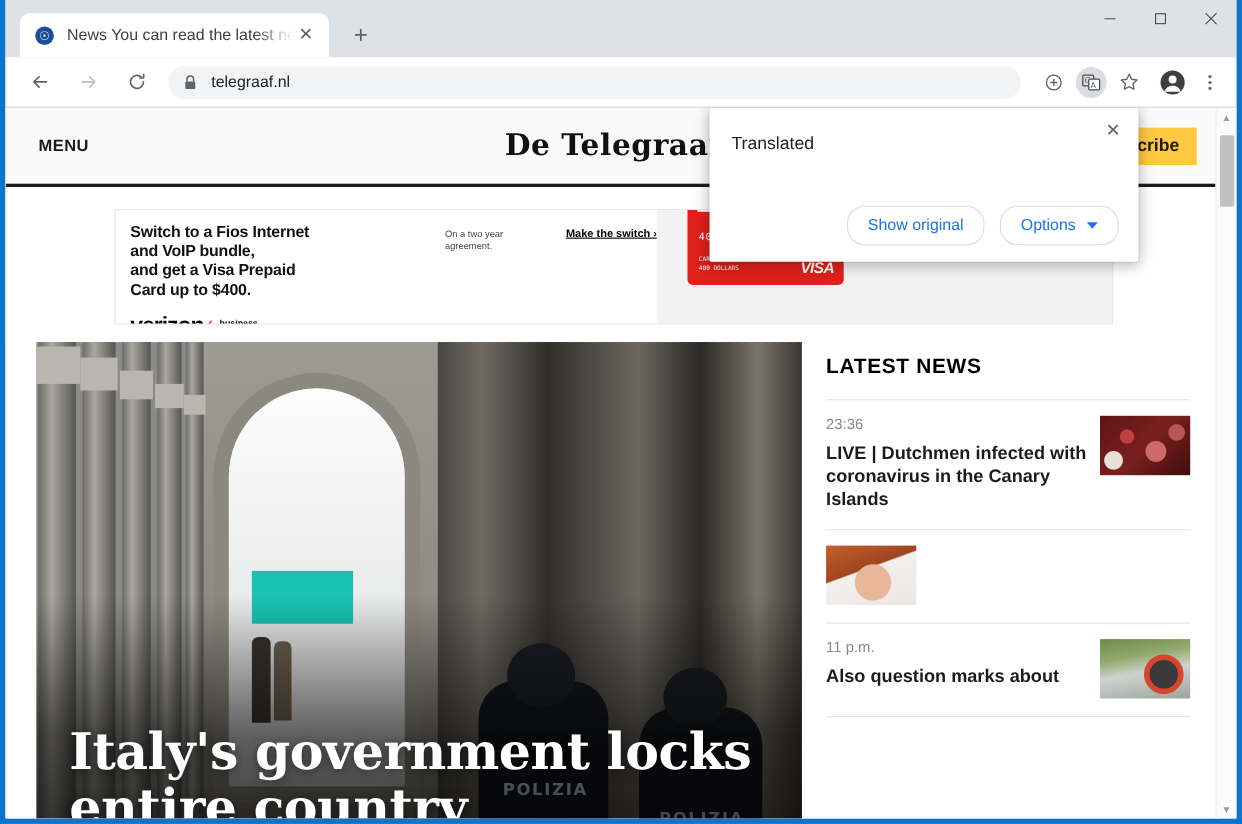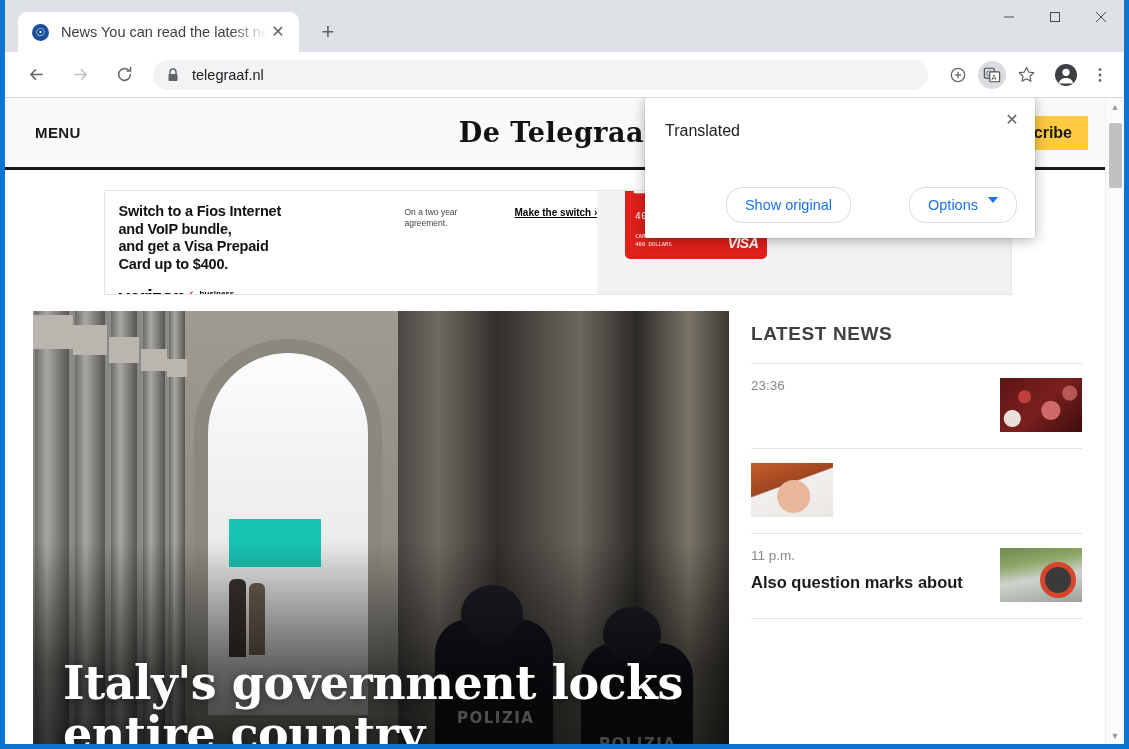--- a/index.html
+++ b/index.html
@@ -197,21 +197,21 @@
   #hero-headline {
     position: absolute; left: 30px; right: 40px; bottom: 10px;
     color: #fff; font-family: "DejaVu Serif", serif; font-weight: bold;
     font-size: 46px; line-height: 1.12; letter-spacing: -.5px;
     text-shadow: 0 2px 10px rgba(0,0,0,.5);
   }
 
   
   #sidebar { flex: 1; padding-top: 2px; }
   #sidebar-title {
-    font-size: 19px; font-weight: bold; color: #404040;
+    font-size: 19px; font-weight: bold; color: #000000;
     letter-spacing: .6px; padding: 10px 0 18px;
     border-bottom: 1px solid #e3e3e3;
   }
   .news-item {
     display: flex; gap: 12px; align-items: flex-start;
     padding: 14px 0 16px;
     border-bottom: 1px solid #e3e3e3;
   }
   .news-body { flex: 1; min-width: 0; }
   .news-time { font-size: 13.5px; color: #888; margin-bottom: 9px; }
@@ -250,21 +250,21 @@
   #translate-title { position: absolute; left: 20px; top: 24px; font-size: 16px; color: #202124; }
   #translate-close {
     position: absolute; right: 8px; top: 6px; width: 30px; height: 30px;
     display: flex; align-items: center; justify-content: center;
     color: #5f6368; font-size: 16px;
   }
   #translate-actions { position: absolute; right: 18px; bottom: 15px; display: flex; gap: 14px; }
   .tp-btn {
     border: 1px solid #dadce0; border-radius: 16px; background: #fff;
     color: #1a73e8; font-size: 14.5px; font-family: "Liberation Sans", sans-serif;
-    padding: 9px 18px; display: flex; gap: 10px; margin-left: 44px;
+    padding: 9px 18px; display: flex; align-items: center; gap: 10px;
   }
   .caret-down { width: 0; height: 0; border-left: 5px solid transparent; border-right: 5px solid transparent; border-top: 6px solid #1a73e8; }
 </style>
 </head>
 <body>
 
 <div id="browser-window">
 
   <div id="tab-strip">
     <div id="tab">
@@ -427,20 +427,21 @@
             <div id="hero-headline">Italy's government locks entire country</div>
           </div>
         </div>
 
         <div id="sidebar">
           <div id="sidebar-title">LATEST NEWS</div>
 
           <div class="news-item">
             <div class="news-body">
               <div class="news-time">23:36</div>
+              <div class="news-title">LIVE | Dutchmen infected with coronavirus in the Canary Islands</div>
             </div>
             <div class="news-thumb t-virus"></div>
           </div>
 
 
           <div class="news-item">
             <div class="news-thumb t-portrait"></div>
           </div>
 
           <div class="news-item">

